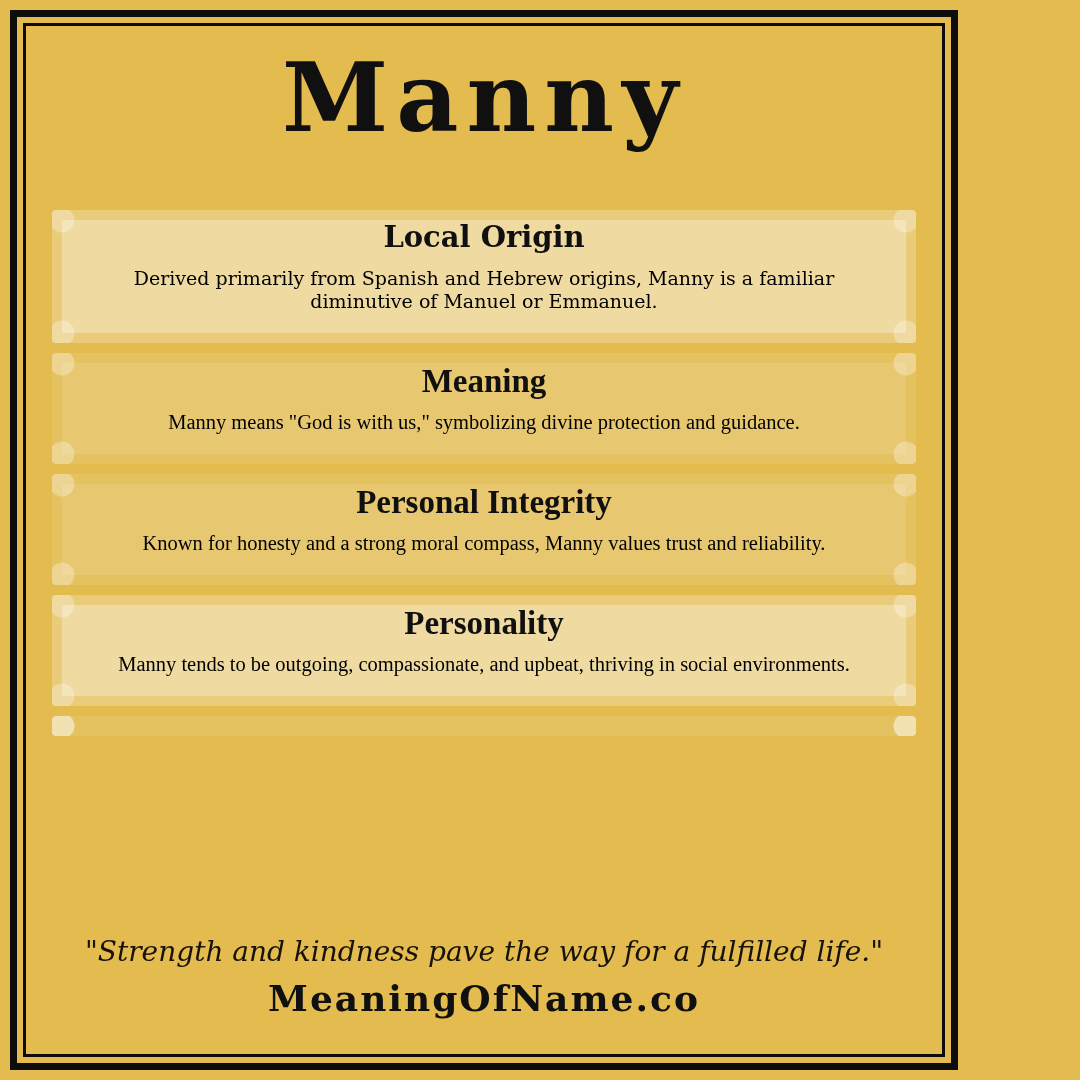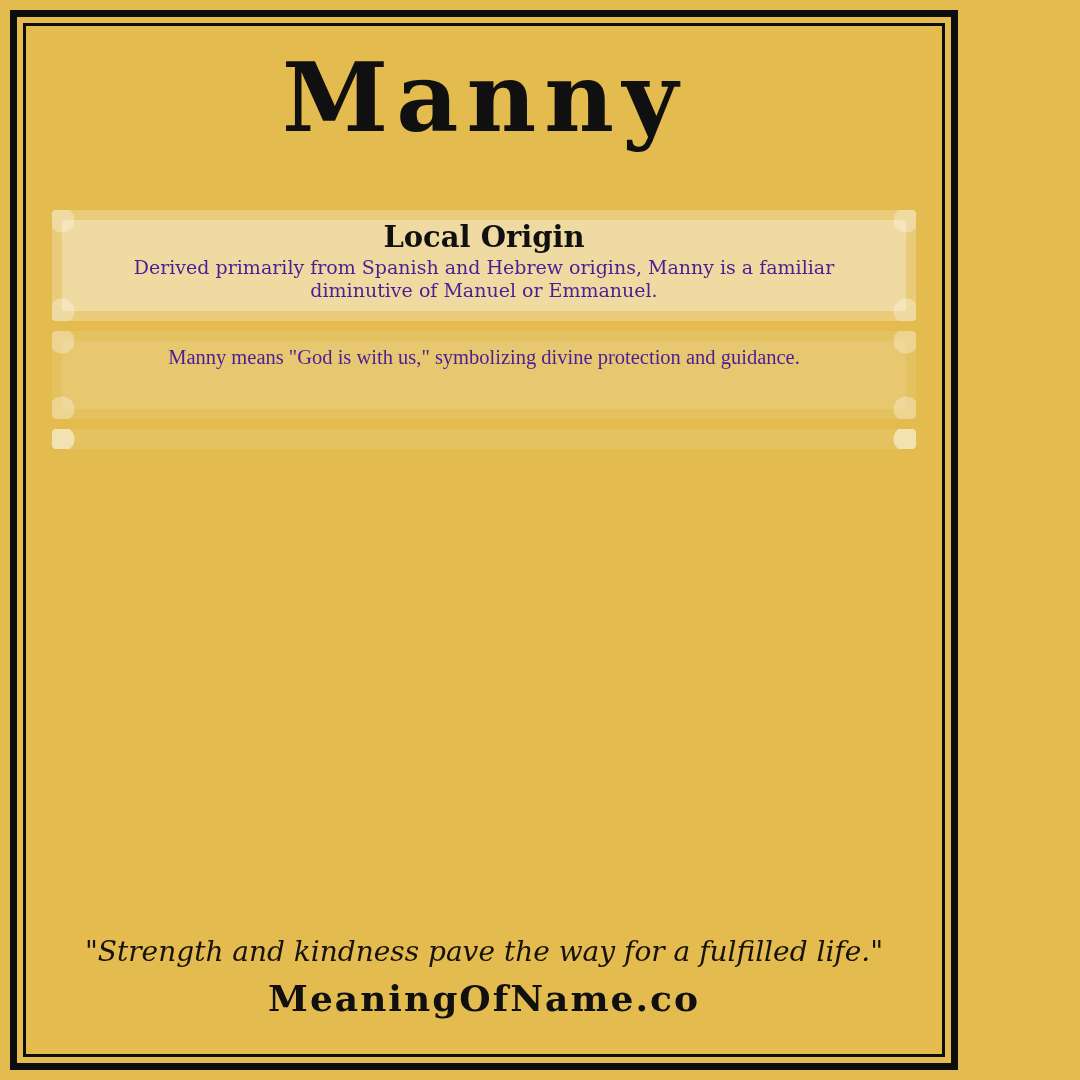--- a/index.html
+++ b/index.html
@@ -84,22 +84,22 @@
   .corner-dot.tl { top: 10px;  left: 10px;  transform: translate(-50%, -50%); }
   .corner-dot.tr { top: 10px;  right: 10px; transform: translate(50%, -50%); }
   .corner-dot.bl { bottom: 10px; left: 10px;  transform: translate(-50%, 50%); }
   .corner-dot.br { bottom: 10px; right: 10px; transform: translate(50%, 50%); }
   .panel-heading {
     margin: 0;
     font-weight: bold;
     color: var(--ink, #101010);
   }
   .panel-body {
-    margin: 3px;
-    color: #4c1d95;
+    margin: 14px;
+    color: #000000;
   }
   
   .panel.style-wide .panel-heading {
     font-family: "DejaVu Serif", serif;
     font-size: 29px;
     line-height: 31px;
   }
   .panel.style-wide .panel-body {
     font-family: "DejaVu Serif", serif;
     font-size: 19px;
@@ -165,26 +165,47 @@
           <p class="panel-body">Derived primarily from Spanish and Hebrew origins, Manny is a familiar diminutive of Manuel or Emmanuel.</p>
         </div>
       </div>
 
       <div class="panel style-narrow">
         <span class="corner-dot tl"></span>
         <span class="corner-dot tr"></span>
         <span class="corner-dot bl"></span>
         <span class="corner-dot br"></span>
         <div class="panel-inner">
+          <h2 class="panel-heading">Meaning</h2>
           <p class="panel-body">Manny means "God is with us," symbolizing divine protection and guidance.</p>
         </div>
       </div>
 
 
-
+      <div class="panel style-narrow">
+        <span class="corner-dot tl"></span>
+        <span class="corner-dot tr"></span>
+        <span class="corner-dot bl"></span>
+        <span class="corner-dot br"></span>
+        <div class="panel-inner">
+          <h2 class="panel-heading">Personal Integrity</h2>
+          <p class="panel-body">Known for honesty and a strong moral compass, Manny values trust and reliability.</p>
+        </div>
+      </div>
+
+      <div class="panel strong style-narrow">
+        <span class="corner-dot tl"></span>
+        <span class="corner-dot tr"></span>
+        <span class="corner-dot bl"></span>
+        <span class="corner-dot br"></span>
+        <div class="panel-inner">
+          <h2 class="panel-heading">Personality</h2>
+          <p class="panel-body">Manny tends to be outgoing, compassionate, and upbeat, thriving in social environments.</p>
+        </div>
+      </div>
 
       <div class="panel style-narrow">
         <span class="corner-dot tl"></span>
         <span class="corner-dot tr"></span>
         <span class="corner-dot bl"></span>
         <span class="corner-dot br"></span>
       </div>
 
     </div>
 

